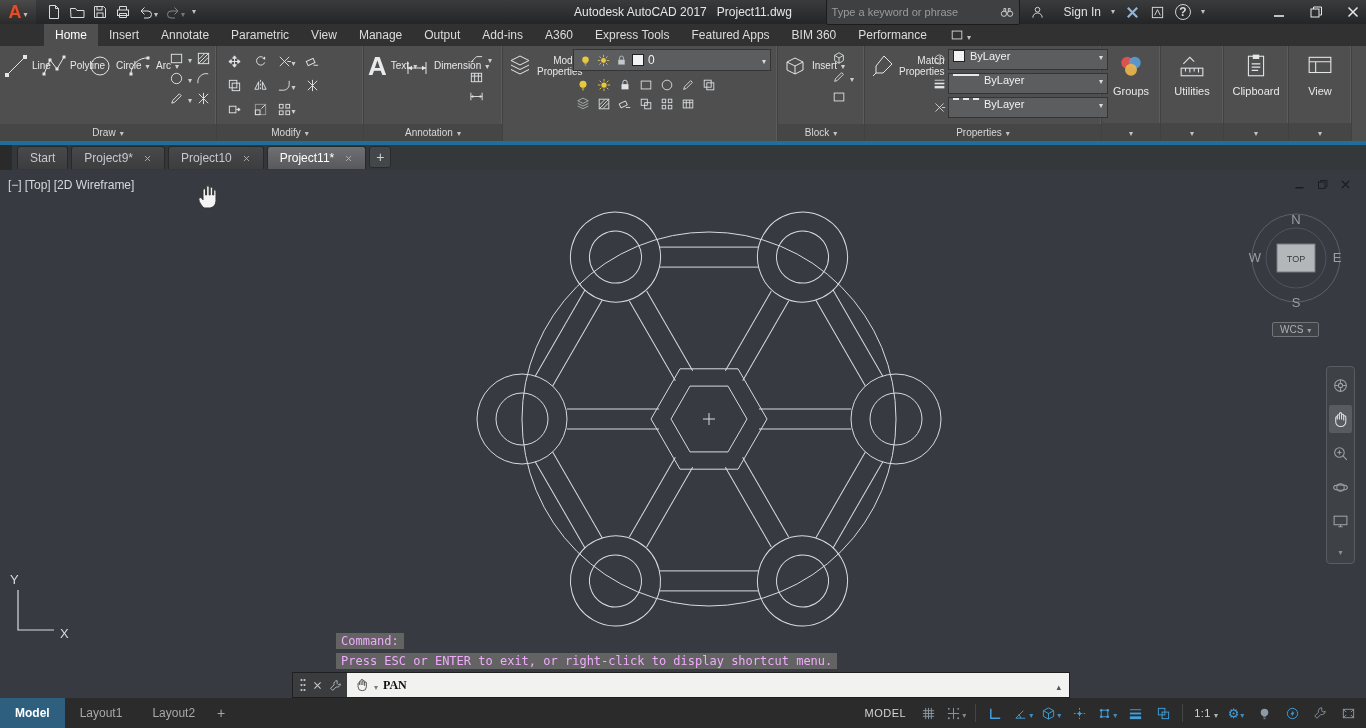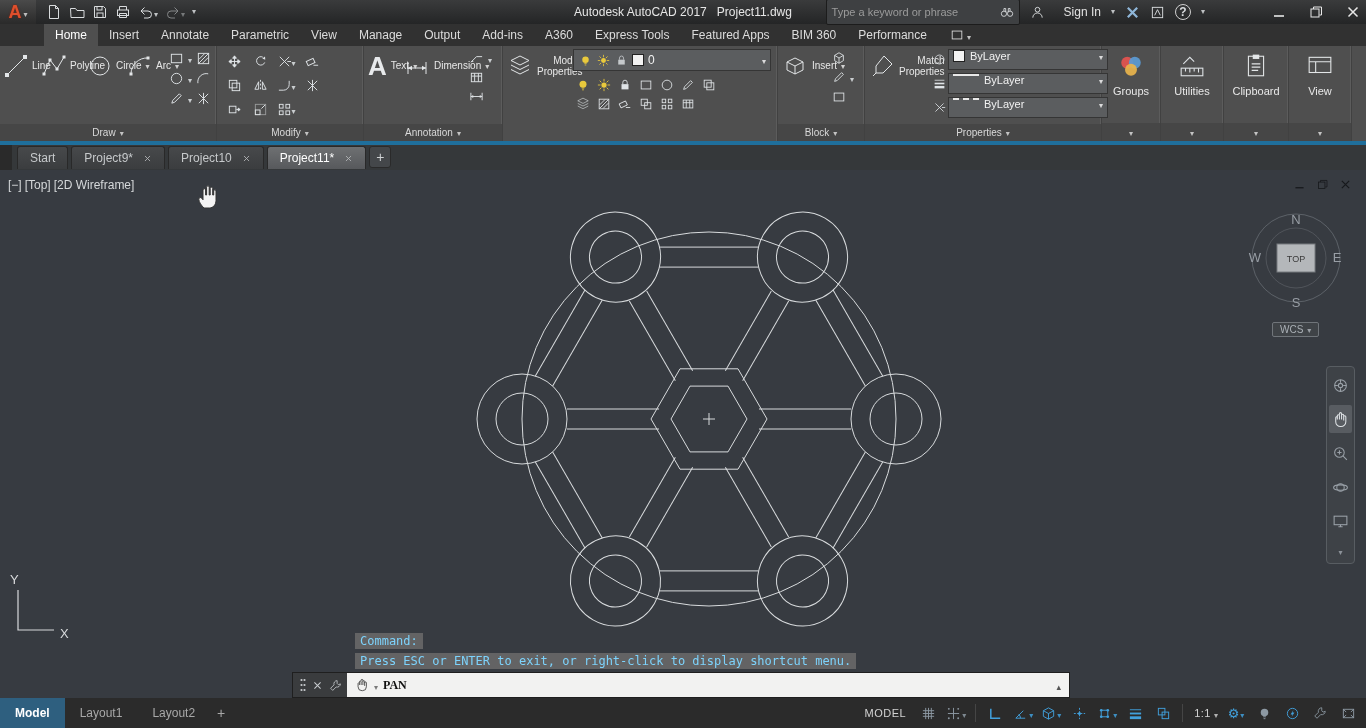--- a/index.html
+++ b/index.html
@@ -54,21 +54,21 @@
   .filetabs{position:absolute;top:145px;left:12px;right:0;height:25px;background:#35383a;display:flex;align-items:center;padding-left:5px;gap:3px;z-index:6;}
   .ftab{height:22px;display:flex;align-items:center;gap:10px;padding:0 12px;font-size:12px;color:#c6c9cb;background:linear-gradient(#47494b,#3b3d3f);border:1px solid #292929;border-bottom:none;border-radius:3px 3px 0 0;}
   .ftab.active{background:linear-gradient(#6e7072,#57595c);color:#fff;}
   .ftab .fx{color:#b5b8ba;font-size:10px;}
   .ftab-plus{width:20px;height:20px;display:flex;align-items:center;justify-content:center;color:#cfd2d4;background:#44474a;border:1px solid #2a2a2a;border-radius:3px;margin-bottom:1px;}
 
   
   .canvas{position:absolute;top:170px;left:0;width:1366px;height:528px;background:#373b41;overflow:hidden;}
   .vplabel{position:absolute;left:8px;top:8px;display:flex;gap:3px;font-size:12px;color:#d5d8da;z-index:3;}
   .canvas-winbtns{position:absolute;right:14px;top:8px;display:flex;gap:10px;color:#17191c;z-index:3;}
-  .cmdchip{position:absolute;left:355px;background:rgba(104,104,104,.9);color:#7dd3fc;font-family:"DejaVu Sans Mono",monospace;font-size:12px;padding:1px 5px;white-space:pre;z-index:4;}
+  .cmdchip{position:absolute;left:336px;background:rgba(104,104,104,.9);color:#f0abfc;font-family:"DejaVu Sans Mono",monospace;font-size:12px;padding:1px 5px;white-space:pre;z-index:4;}
   .viewcube{position:absolute;left:1246px;top:33px;z-index:3;}
   .wcschip{position:absolute;left:1272px;top:152px;background:#3f4347;border:1px solid #70757a;border-radius:2px;padding:1px 7px;font-size:10px;color:#aab0b6;display:flex;align-items:center;gap:4px;z-index:3;}
   .navbar{position:absolute;left:1326px;top:196px;width:27px;background:rgba(63,67,72,.92);border:1px solid #585d62;border-radius:4px;display:flex;flex-direction:column;align-items:center;padding:4px 0;gap:6px;z-index:3;}
   .navslot{width:23px;height:28px;display:flex;align-items:center;justify-content:center;color:#9aa1a8;border-radius:2px;}
   .navslot.active{background:#585c61;color:#dde1e4;}
   .ucs{position:absolute;left:0;top:398px;z-index:3;}
   .handcursor{position:absolute;left:196px;top:12px;z-index:5;}
 
   
   .cmddock{position:absolute;left:292px;top:672px;width:778px;height:26px;display:flex;border:1px solid #1f1f1f;box-sizing:border-box;z-index:10;}

